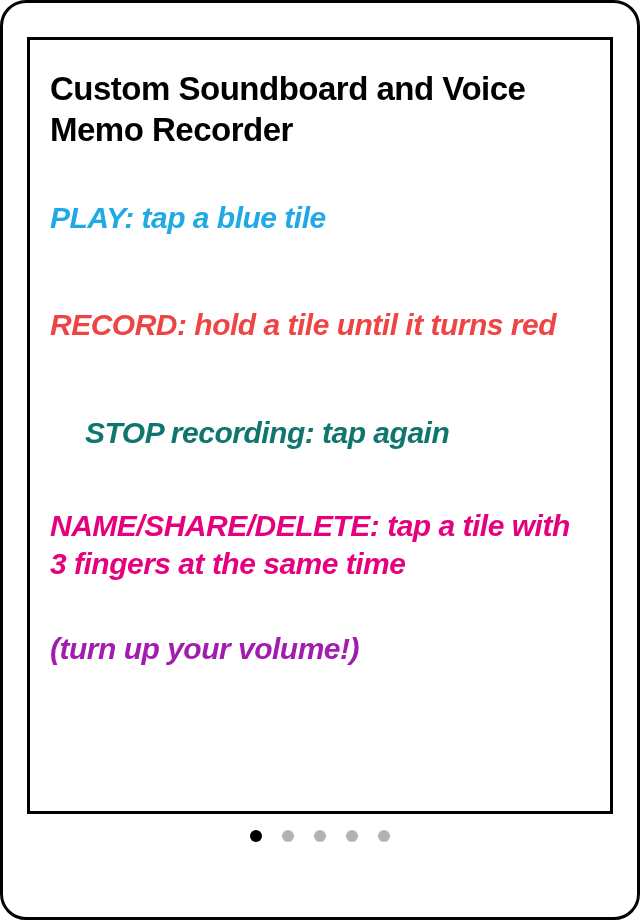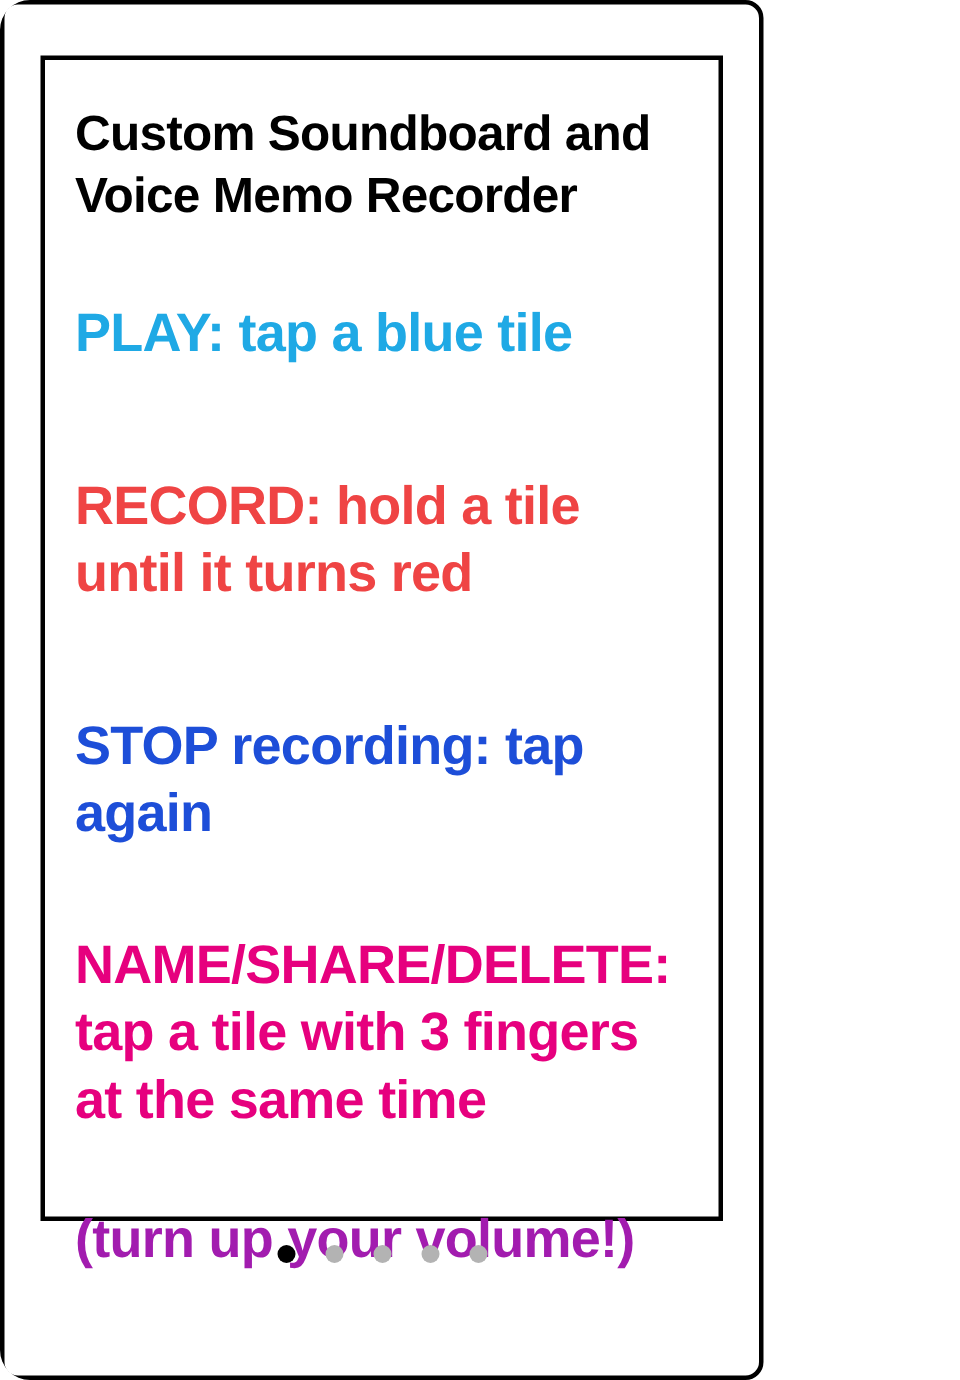--- a/index.html
+++ b/index.html
@@ -10,24 +10,24 @@
     body {
       width: 640px;
       height: 920px;
       background: #ffffff;
       font-family: "Helvetica Neue", Helvetica, Arial, sans-serif;
       position: relative;
       border-radius: 20px;
       overflow: hidden;
     }
     .device-frame {
-      width: 509px;
+      width: 640px;
       height: 920px;
       border: 3px solid #000;
-      border-radius: 12px;
+      border-radius: 26px;
       background: #fff;
       position: relative;
     }
     .card {
       position: absolute;
       top: 34px;
       left: 24px;
       right: 24px;
       bottom: 103px;
       border: 3px solid #000;
@@ -37,30 +37,31 @@
     .title {
       font-size: 33px;
       font-weight: 700;
       color: #000;
       line-height: 1.25;
       letter-spacing: -0.5px;
       font-stretch: condensed;
       font-family: "HelveticaNeue-CondensedBold", "Arial Narrow", Arial, sans-serif;
     }
     .instruction {
-      font-size: 36px;
+      font-size: 30px;
       font-weight: 700;
       line-height: 1.25;
       margin-top: 48px;
       letter-spacing: -0.5px;
       font-family: "HelveticaNeue-CondensedBold", "Arial Narrow", Arial, sans-serif;
+      font-style: italic;
     }
     .instruction.play { color: #1fa9e5; }
     .instruction.record { margin-top: 70px; color: #ef4444; }
-    .instruction.stop { margin-top: 70px; color: #1d4ed8; }
+    .instruction.stop { margin-top: 70px; color: #0f766e; margin-left: 35px; }
     .instruction.name { margin-top: 56px; color: #e6007e; }
     .instruction.volume { margin-top: 48px; color: #a21caf; }
     .pager {
       position: absolute;
       bottom: 75px;
       left: 0;
       right: 0;
       display: flex;
       justify-content: center;
       gap: 20px;

